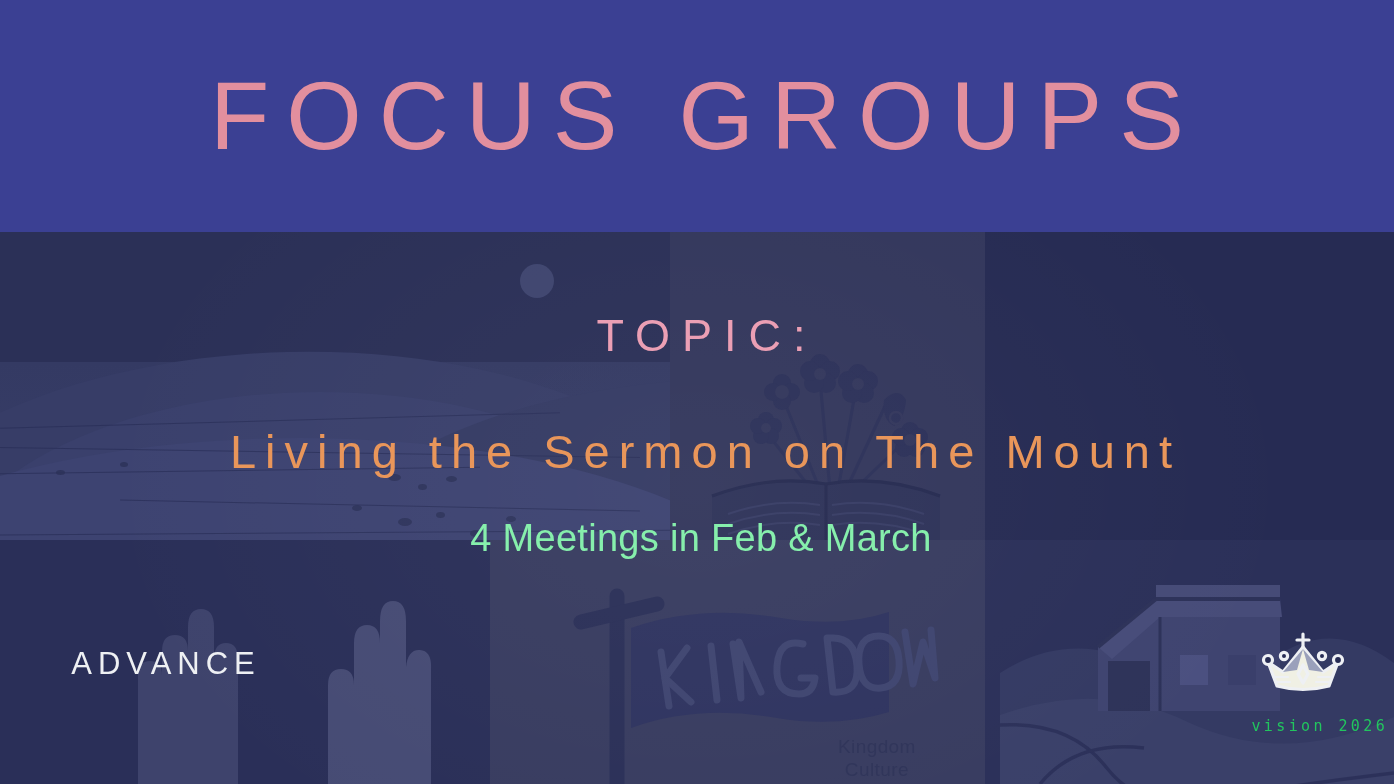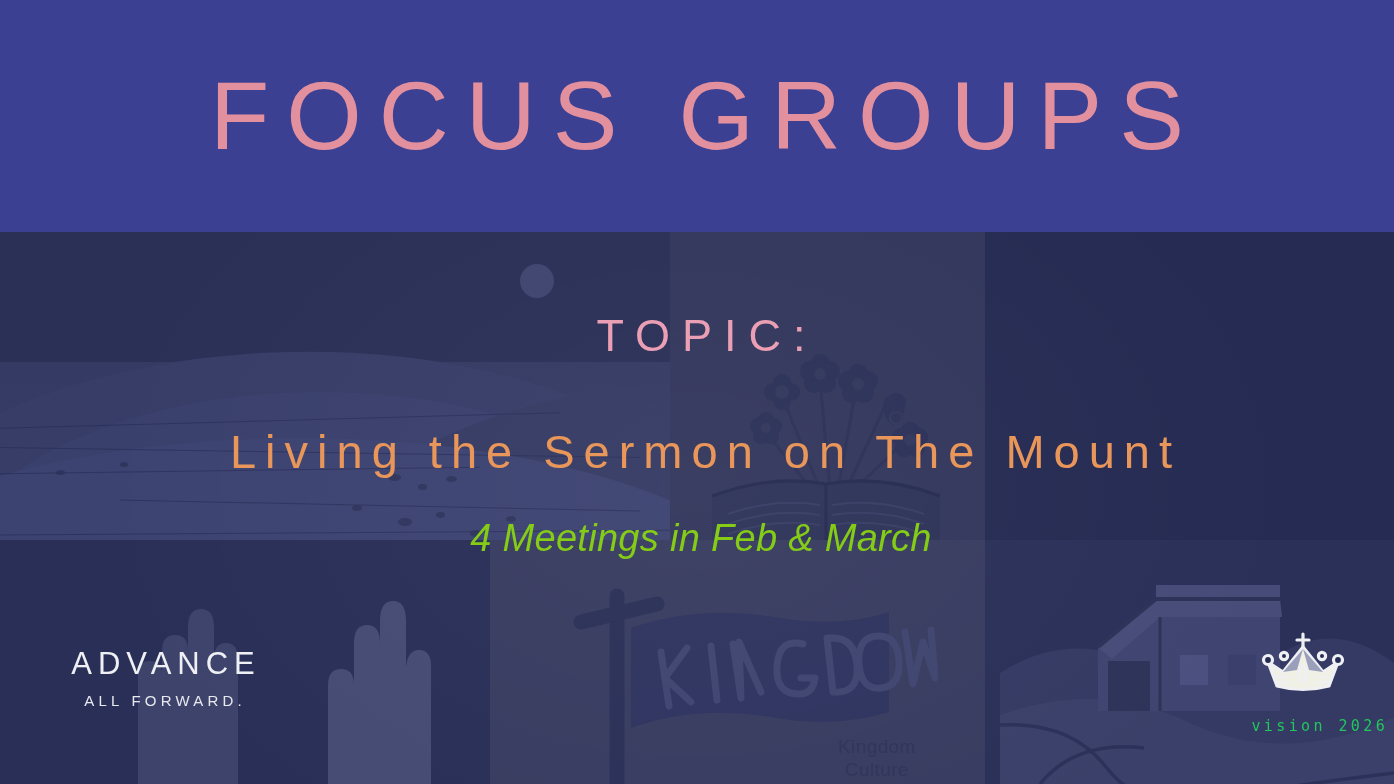--- a/index.html
+++ b/index.html
@@ -139,23 +139,22 @@
     margin-top:62px;
     color:#e9965a;
     font-size:47px;
     letter-spacing:9px;
     text-indent:9px;
     font-weight:400;
     white-space:nowrap;
   }
   .meetings {
     margin-top:38px;
-    color:#84cc16;
+    color:#86efac;
     font-size:38px;
-    font-style:italic;
     font-weight:400;
     letter-spacing:.3px;
     white-space:nowrap;
   }
 
   
   .advance-logo {
     position:absolute; left:58px; top:648px;
     width:210px;
     text-align:center;
@@ -386,21 +385,20 @@
 
   <div class="center-stack">
     <div class="topic-label">TOPIC:</div>
     <div class="topic-title">Living the Sermon on The Mount</div>
     <div class="meetings">4 Meetings in Feb &amp; March</div>
   </div>
 
   <div class="advance-logo">
     <div class="advance-word">ADVANCE</div>
     <div class="advance-tag">
-      <div>ALL FORWARD.</div>
     </div>
   </div>
 
   <div class="crown-block">
     <svg class="crown-svg" width="92" height="70" viewBox="0 0 92 70">
       <g fill="none" stroke="#eef0f4" stroke-width="3.2" stroke-linecap="round" stroke-linejoin="round">
 
         <path d="M46 4 L46 17"></path>
         <path d="M40 10 L52 10"></path>
 

